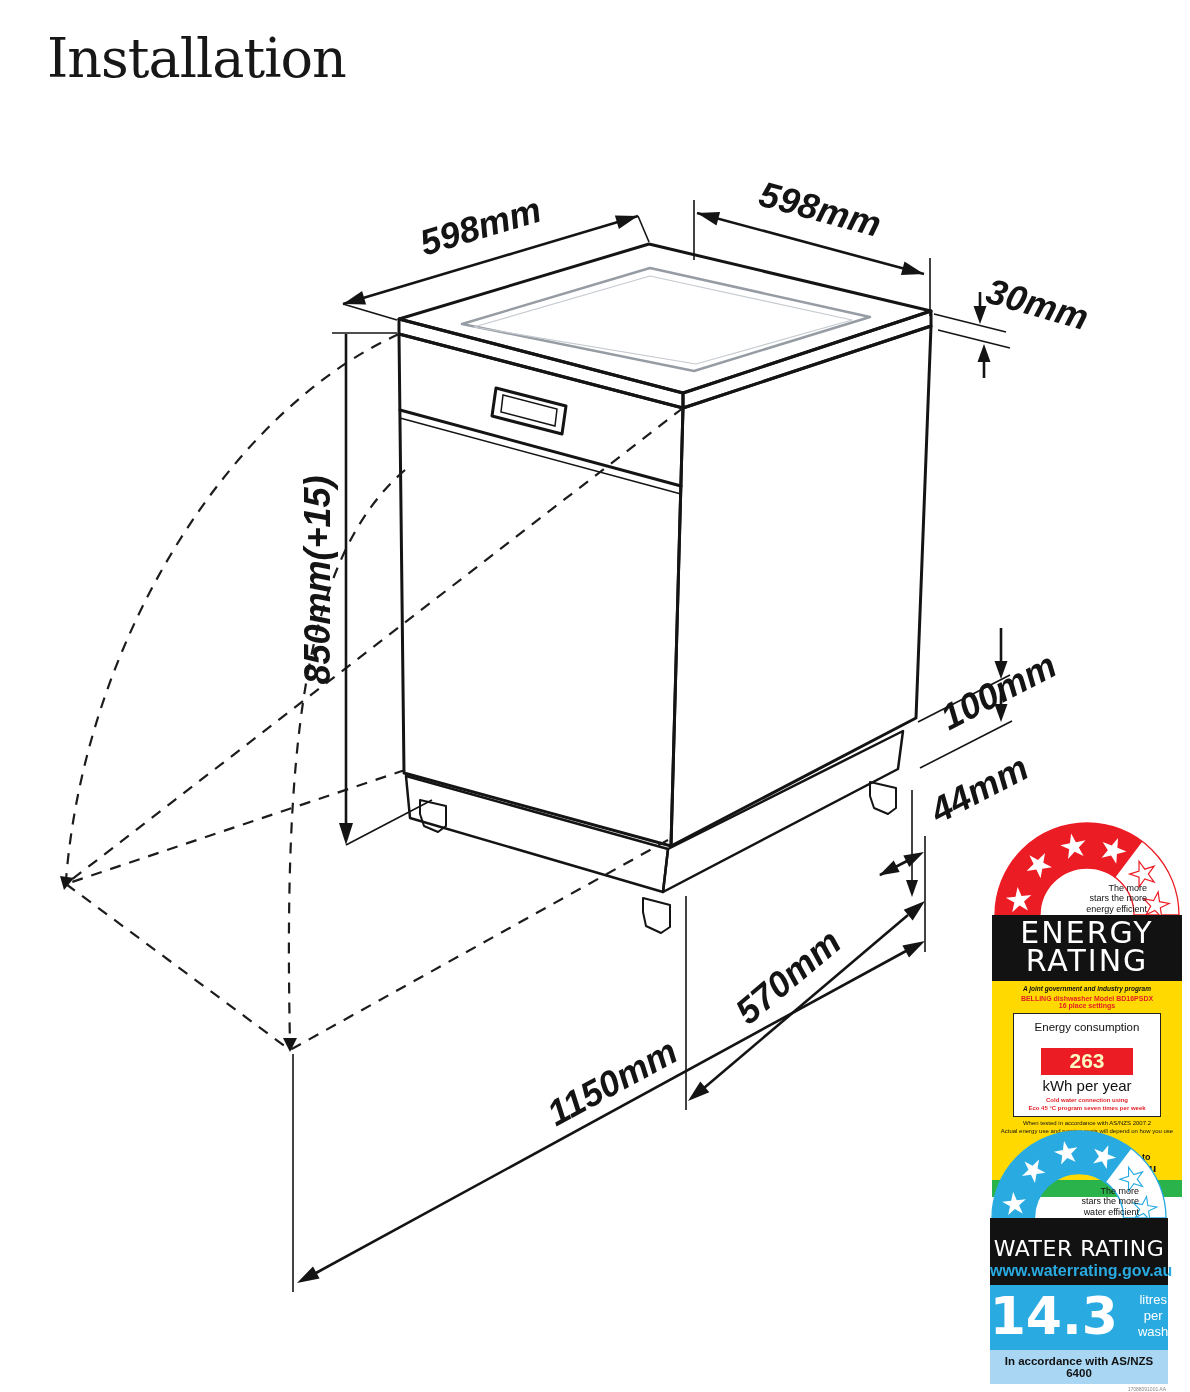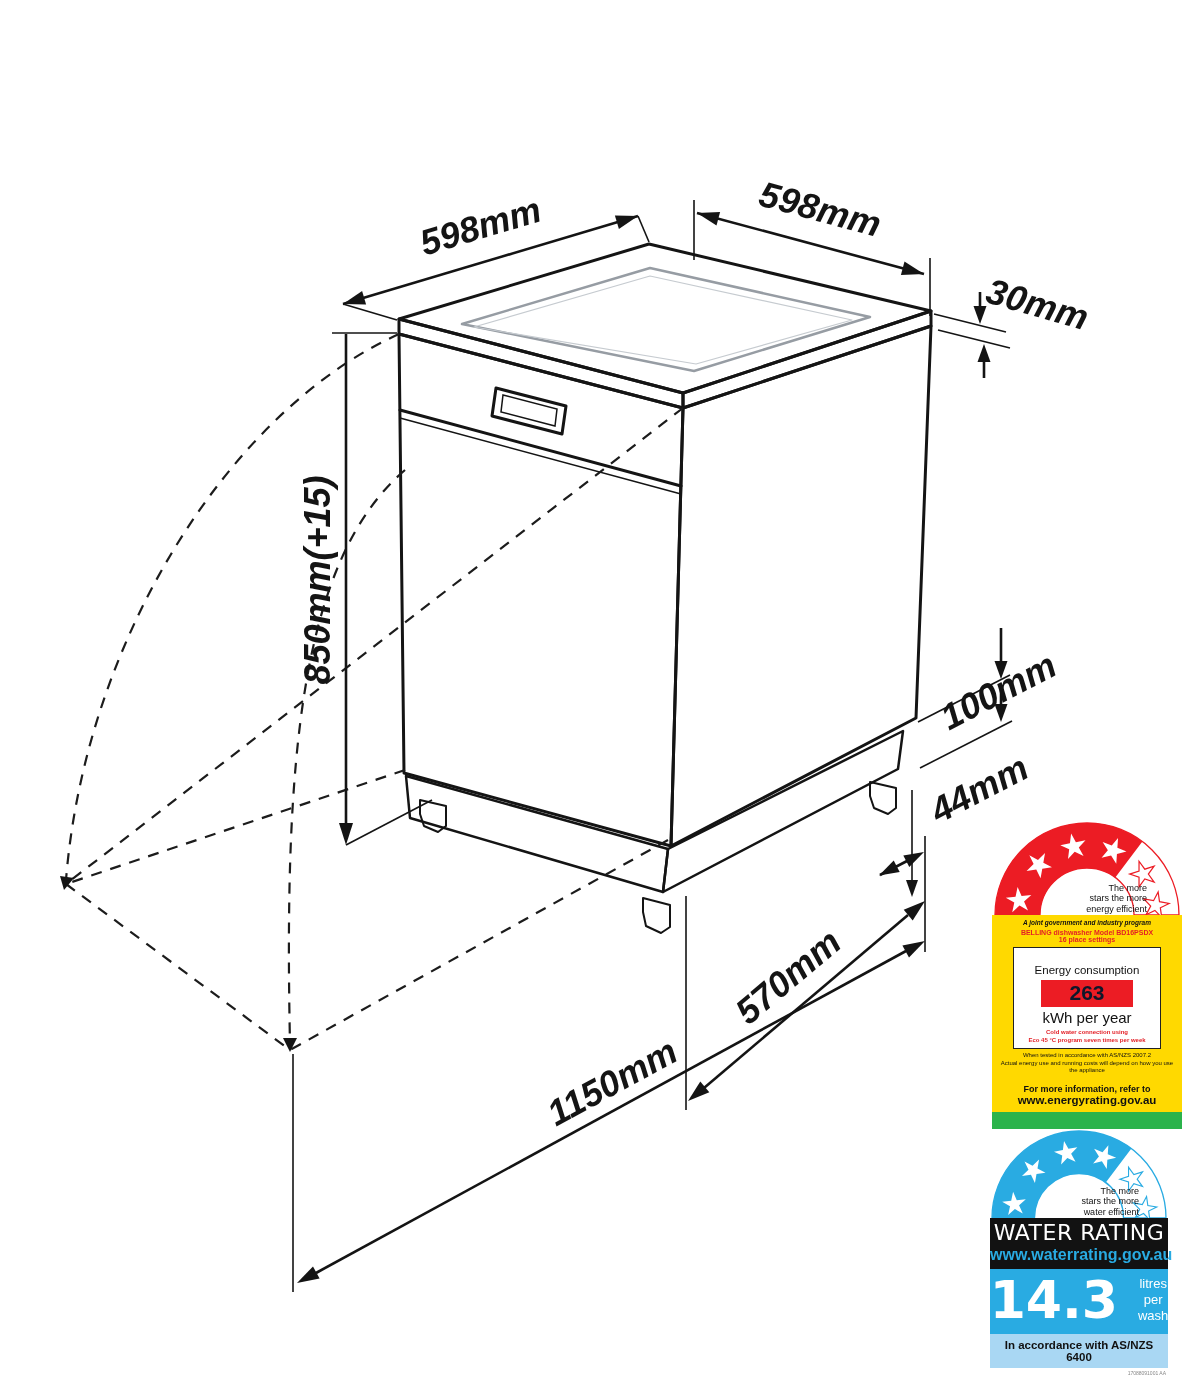--- a/index.html
+++ b/index.html
@@ -30,47 +30,48 @@
            width:120px;font-size:9px;line-height:10.5px;color:#111;text-align:right;}
 
   
   .energy{left:992px;top:820px;width:190px;}
   .er-band{background:#121212;color:#fff;padding:4px 0 6px;}
   .er-band div{font-family:"DejaVu Sans",sans-serif;font-size:30px;line-height:28px;letter-spacing:2px;}
   .er-yellow{background:#FFD900;padding:4px 5px 6px;}
   .er-program{font-size:6.5px;font-style:italic;font-weight:bold;}
   .er-model{color:#E31F26;font-size:7px;font-weight:bold;margin-top:3px;}
   .er-capacity{color:#E31F26;font-size:7px;font-weight:bold;}
-  .er-box{background:#fff;border:1.5px solid #222;width:146px;margin:4px auto 2px;padding:16px 0 4px;}
+  .er-box{background:#fff;border:1.5px solid #222;width:146px;margin:4px auto 2px;padding:7px 0 4px;}
   .er-box-h{font-size:11.5px;}
-  .er-value{background:#EC1C24;color:#0f172a;width:92px;margin:4px auto 2px;
+  .er-value{background:#EC1C24;color:#fef9c3;width:92px;margin:15px auto 2px;
             font-size:21px;font-weight:bold;padding:1px 0 2px;}
   .er-unit{font-size:15px;}
   .er-cond{color:#E31F26;font-size:6px;font-weight:bold;line-height:7.5px;margin-top:3px;}
   .er-disc{font-size:6px;line-height:7.5px;margin-top:3px;}
   .er-more{font-size:9px;font-weight:bold;margin-top:9px;}
   .er-site{font-size:11.5px;font-weight:bold;}
   .er-green{background:#2BB34B;height:17px;}
 
   
   .water{left:990px;top:1128px;width:178px;}
-  .wr-band{background:#121212;padding:2px 0 5px;}
+  .wr-band{background:#121212;padding:18px 0 5px;}
   .wr-title{color:#fff;font-family:"DejaVu Sans",sans-serif;font-size:22px;letter-spacing:0.5px;line-height:25px;}
   .wr-site{color:#29ABE2;font-size:16px;font-weight:bold;margin-top:1px;}
   .wr-blue{background:#29ABE2;color:#fff;display:flex;align-items:center;justify-content:center;
            gap:20px;padding:5px 0 8px;}
   .wr-value{font-family:"DejaVu Sans",sans-serif;font-size:52px;font-weight:bold;line-height:52px;}
   .wr-unit{font-size:13px;line-height:16px;text-align:center;}
   .wr-strip{background:#A9D7F3;color:#111;font-weight:bold;font-size:11.5px;padding:5px 4px;}
   .wr-code{font-size:5px;color:#888;text-align:right;margin-top:2px;padding-right:2px;}
 </style>
 </head>
 <body>
 
 <div class="title">
+  <div>Installation</div>
 </div>
 
 <svg class="diagram" width="1190" height="1392" viewBox="0 0 1190 1392">
 
   <g>
     <path class="ln" d="M399,334 L683,408 L671,846 L404,773 Z" fill="#f6f7f8"></path>
     <path class="ln" d="M683,408 L931,326 L916,718 L671,846 Z" fill="#e9ebec"></path>
     <path class="ln" style="stroke-width:2.5" d="M406,776 L668,849 L663,892 L410,818 Z" fill="#eef0f2"></path>
     <path class="ln" style="stroke-width:2.5" d="M668,849 L903,731 L898,769 L663,892 Z" fill="#e0e3e6"></path>
     <path class="ln" style="stroke-width:2" d="M420,800 L446,806 L446,826 L438,832 L424,826 L420,814 Z" fill="#d2d6da"></path>
@@ -171,20 +172,24 @@
         <path fill="#fff" stroke="#EC1C24" stroke-width="0.09" transform="translate(151.2,54.1) rotate(54) scale(13.5)" d="M0,-1 L0.225,-0.309 L0.951,-0.309 L0.363,0.118 L0.588,0.809 L0,0.382 L-0.588,0.809 L-0.363,0.118 L-0.951,-0.309 L-0.225,-0.309 Z"></path>
         <path fill="#fff" stroke="#EC1C24" stroke-width="0.09" transform="translate(163.8,85.3) rotate(82) scale(13.5)" d="M0,-1 L0.225,-0.309 L0.951,-0.309 L0.363,0.118 L0.588,0.809 L0,0.382 L-0.588,0.809 L-0.363,0.118 L-0.951,-0.309 L-0.225,-0.309 Z"></path>
       </g>
     </svg>
     <div class="tagline">
       <div>The more</div>
       <div>stars the more</div>
       <div>energy efficient</div>
     </div>
   </div>
+  <div class="er-band">
+    <div>ENERGY</div>
+    <div>RATING</div>
+  </div>
   <div class="er-yellow">
     <div class="er-program">A joint government and industry program</div>
     <div class="er-model">BELLING dishwasher Model BD16PSDX</div>
     <div class="er-capacity">16 place settings</div>
     <div class="er-box">
       <div class="er-box-h">Energy consumption</div>
       <div class="er-value">263</div>
       <div class="er-unit">kWh per year</div>
       <div class="er-cond">
         <div>Cold water connection using</div>

